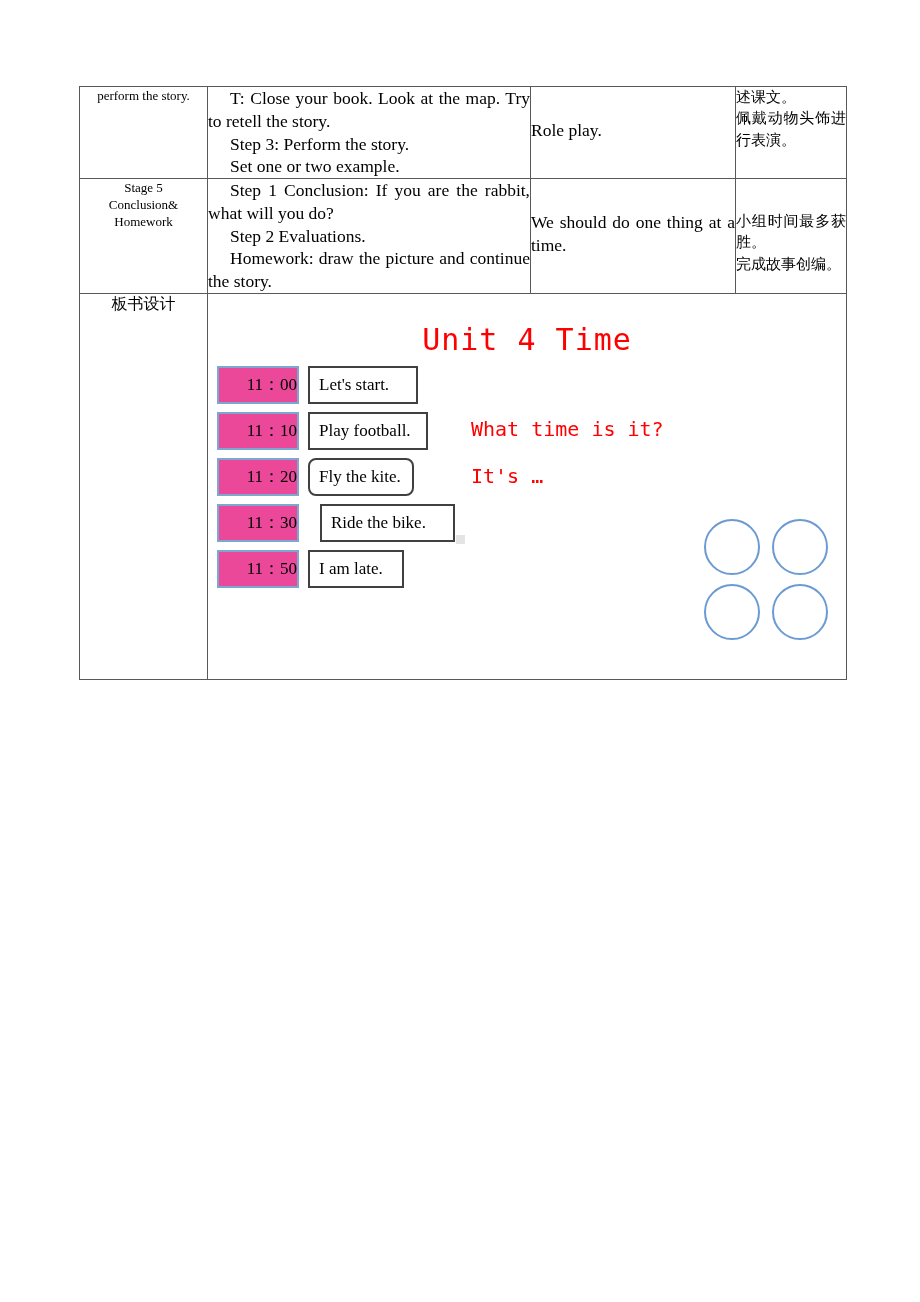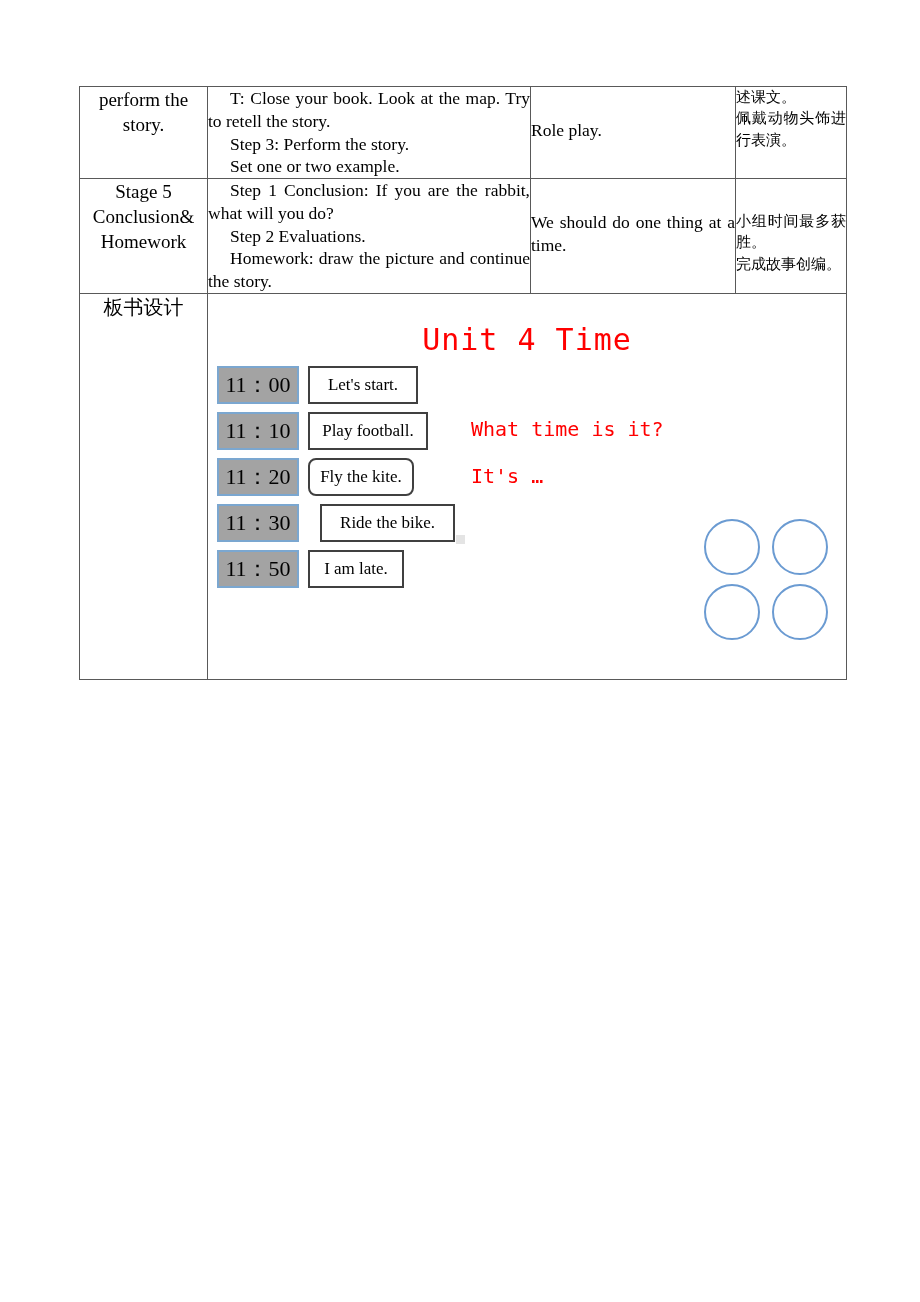--- a/index.html
+++ b/index.html
@@ -31,21 +31,21 @@
     padding: 0;
   }
 
   .col-stage  { width: 128px; }
   .col-proc   { width: 323px; }
   .col-lang   { width: 205px; }
   .col-note   { width: 111px; }
 
   .stage-cell {
     text-align: center;
-    font-size: 19px;
+    font-size: 13px;
     line-height: 1.32;
     padding: 10px 4px 14px 4px;
   }
   .stage-cell.mid { }
 
   .proc-cell {
     font-size: 17.5px;
     line-height: 1.30;
     text-align: justify;
     text-align-last: left;
@@ -77,21 +77,21 @@
     text-align-last: left;
   }
   .note-cell.vmid { padding-top: 32px; }
   .note-line { display: block; }
 
   
   .board-label-cell {
     text-align: center;
     vertical-align: middle;
     font-family: "DejaVu Sans", "Liberation Sans", sans-serif;
-    font-size: 20px;
+    font-size: 16px;
   }
   .board-cell {
     position: relative;
     height: 385px;
     padding: 0;
   }
   .board-area {
     position: relative;
     width: 100%;
     height: 385px;
@@ -107,34 +107,33 @@
     font-family: "DejaVu Sans Mono", "Liberation Mono", monospace;
     font-size: 30px;
     letter-spacing: 1px;
   }
 
   .time-box {
     position: absolute;
     width: 78px;
     height: 34px;
     border: 2px solid #7ba7d0;
-    background: #a3a3a3;
-    font-size: 22px;
+    background: #ec4899;
+    font-size: 17px;
     line-height: 34px;
-    text-align: center;
+    text-align: right;
     letter-spacing: 0px;
   }
   .act-box {
     position: absolute;
     height: 34px;
     border: 2px solid #404040;
     background: #ffffff;
     font-size: 17px;
     line-height: 34px;
-    text-align: center;
     padding: 0 9px;
     white-space: nowrap;
   }
 
   .board-q {
     position: absolute;
     color: #ff0000;
     font-family: "DejaVu Sans Mono", "Liberation Mono", monospace;
     font-size: 20px;
     white-space: nowrap;

